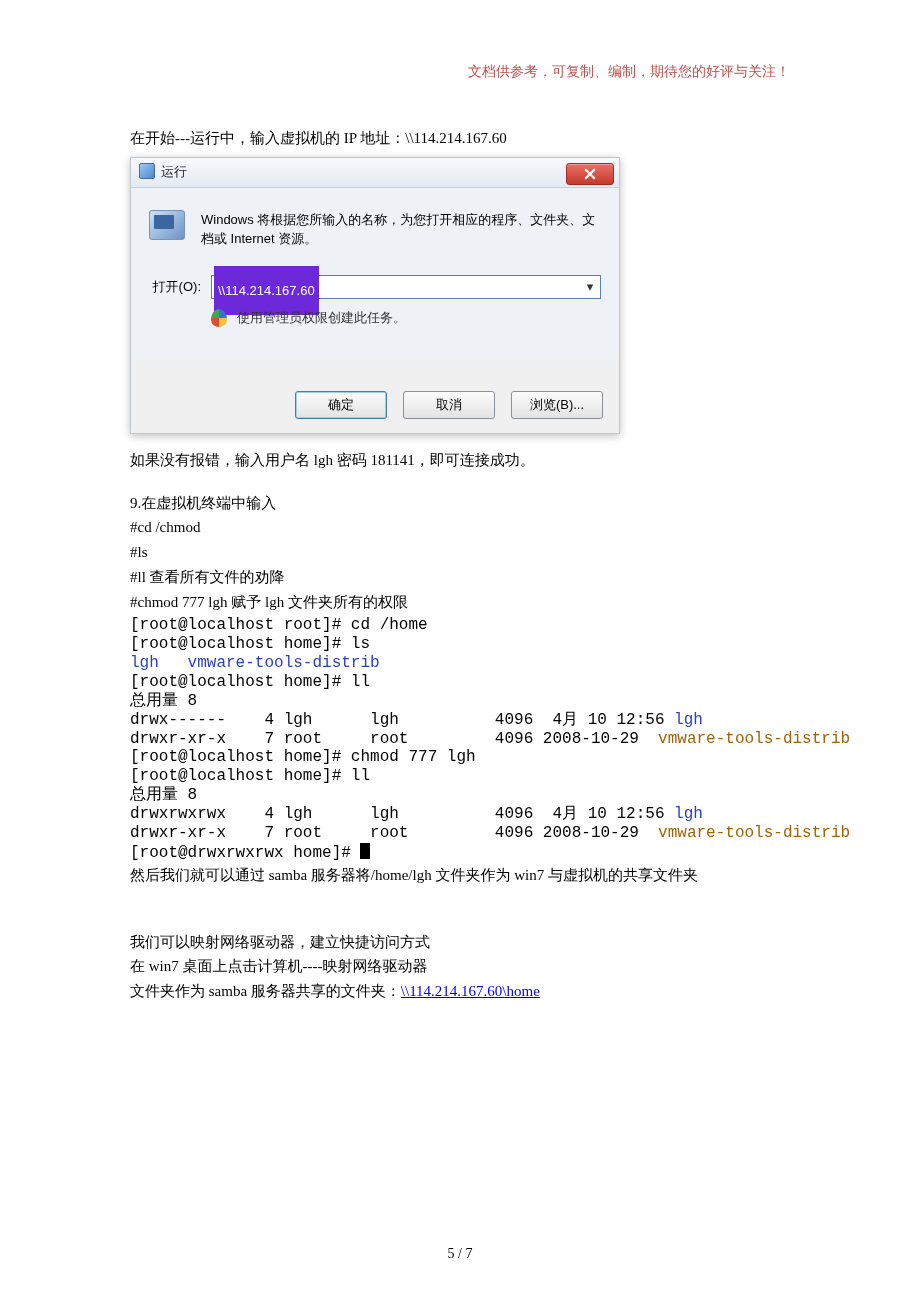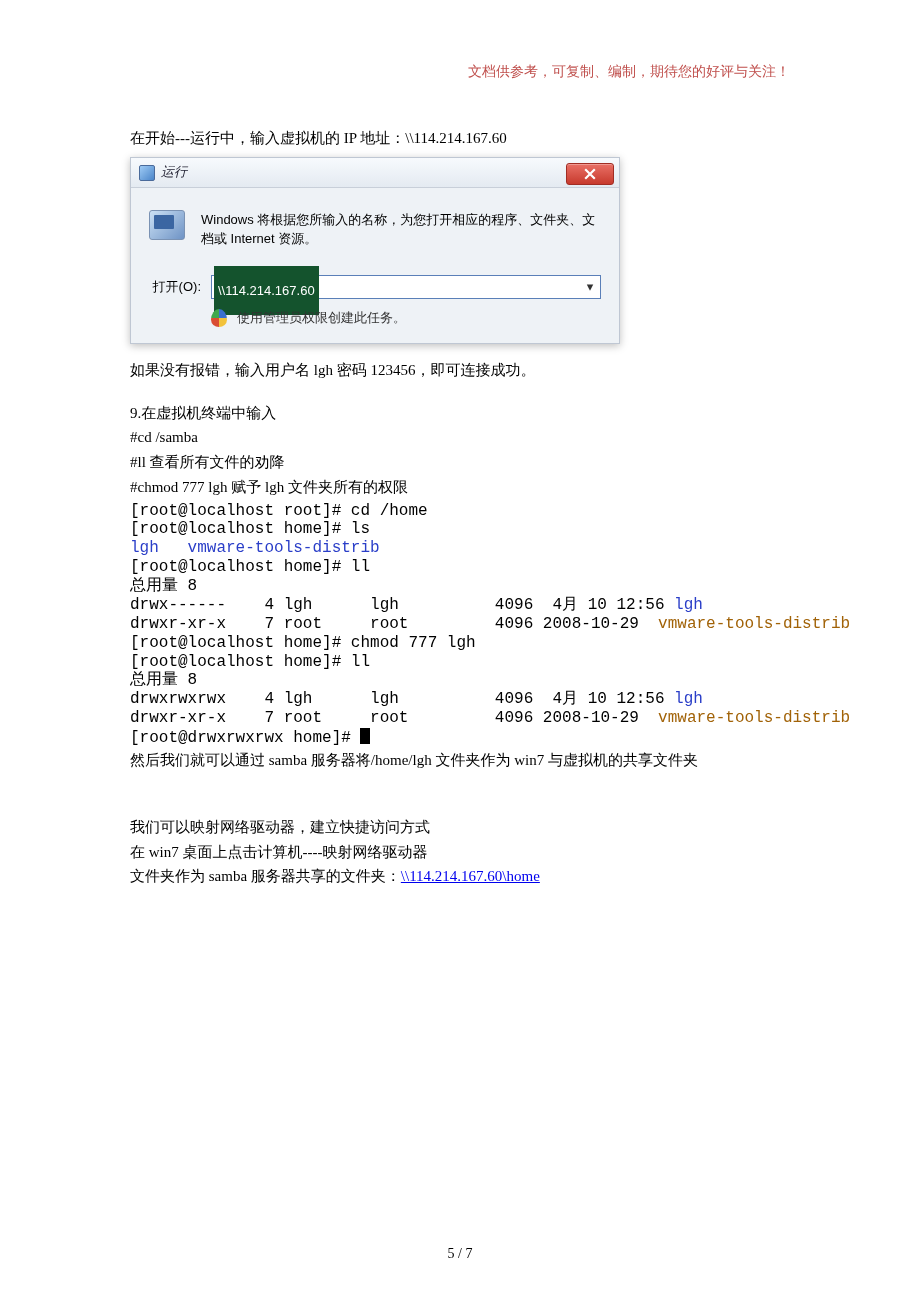--- a/index.html
+++ b/index.html
@@ -41,21 +41,21 @@
   }
   .title-bar {
     display: flex;
     align-items: center;
     justify-content: space-between;
     height: 30px;
     padding: 0 0 0 8px;
     background: linear-gradient(#f7fafd,#e4eaf1);
     border-bottom: 1px solid #c8cfd9;
   }
-  .title-left { display: flex; align-items: flex-end; gap: 6px; font-style: italic; }
+  .title-left { display: flex; align-items: flex-start; gap: 6px; }
   .title-icon {
     width: 16px; height: 16px;
     display: inline-block;
     border: 1px solid #4a6a9a;
     background: linear-gradient(135deg,#9ecbf5,#4a85c9);
     border-radius: 2px;
   }
   .title-text { color: #223; font-size: 13px; }
   .close-btn {
     width: 48px; height: 22px;
@@ -91,21 +91,21 @@
   .open-label { width: 52px; text-align: right; color: #000; }
   .open-field {
     flex: 1;
     display: flex; align-items: center;
     border: 1px solid #5a7fb8;
     background: #fff;
     height: 24px;
     padding: 0 2px;
   }
   .open-field .val {
-    background: #14532d;
+    background: #6d28d9;
     color: #fff;
     padding: 17px 4px;
     font-family: "Microsoft YaHei", sans-serif;
     font-size: 13px;
     margin-top: 8px;
   }
   .open-field .arrow {
     margin-left: auto;
     width: 16px; text-align: center; color: #333;
   }
@@ -194,28 +194,34 @@
           <div class="open-field">
             <span class="val">\\114.214.167.60</span>
             <span class="arrow">▾</span>
           </div>
         </div>
         <div class="shield-row">
           <span class="shield-icon"></span>
           <span>使用管理员权限创建此任务。</span>
         </div>
       </div>
+      <div class="btn-row">
+        <div class="win-btn default">确定</div>
+        <div class="win-btn">取消</div>
+        <div class="win-btn">浏览(B)...</div>
+      </div>
     </div>
 
-    <div class="body-text">如果没有报错，输入用户名 lgh  密码 123456，即可连接成功。</div>
+    <div class="body-text">如果没有报错，输入用户名 lgh  密码 181141，即可连接成功。</div>
 
     <div style="height:18px"></div>
 
     <div class="body-text">9.在虚拟机终端中输入</div>
-    <div class="body-text">#cd    /samba</div>
+    <div class="body-text">#cd    /chmod</div>
+    <div class="body-text">#ls</div>
     <div class="body-text">#ll        查看所有文件的劝降</div>
     <div class="body-text">#chmod   777   lgh        赋予 lgh 文件夹所有的权限</div>
 
     <div class="term"><span>[root@localhost root]# cd /home</span>
 <span>[root@localhost home]# ls</span>
 <span class="t-blue">lgh   vmware-tools-distrib</span>
 <span>[root@localhost home]# ll</span>
 <span>总用量 8</span>
 <span>drwx------    4 lgh      lgh          4096  4月 10 12:56 </span><span class="t-blue">lgh</span>
 <span>drwxr-xr-x    7 root     root         4096 2008-10-29  </span><span class="t-cyan">vmware-tools-distrib</span>

